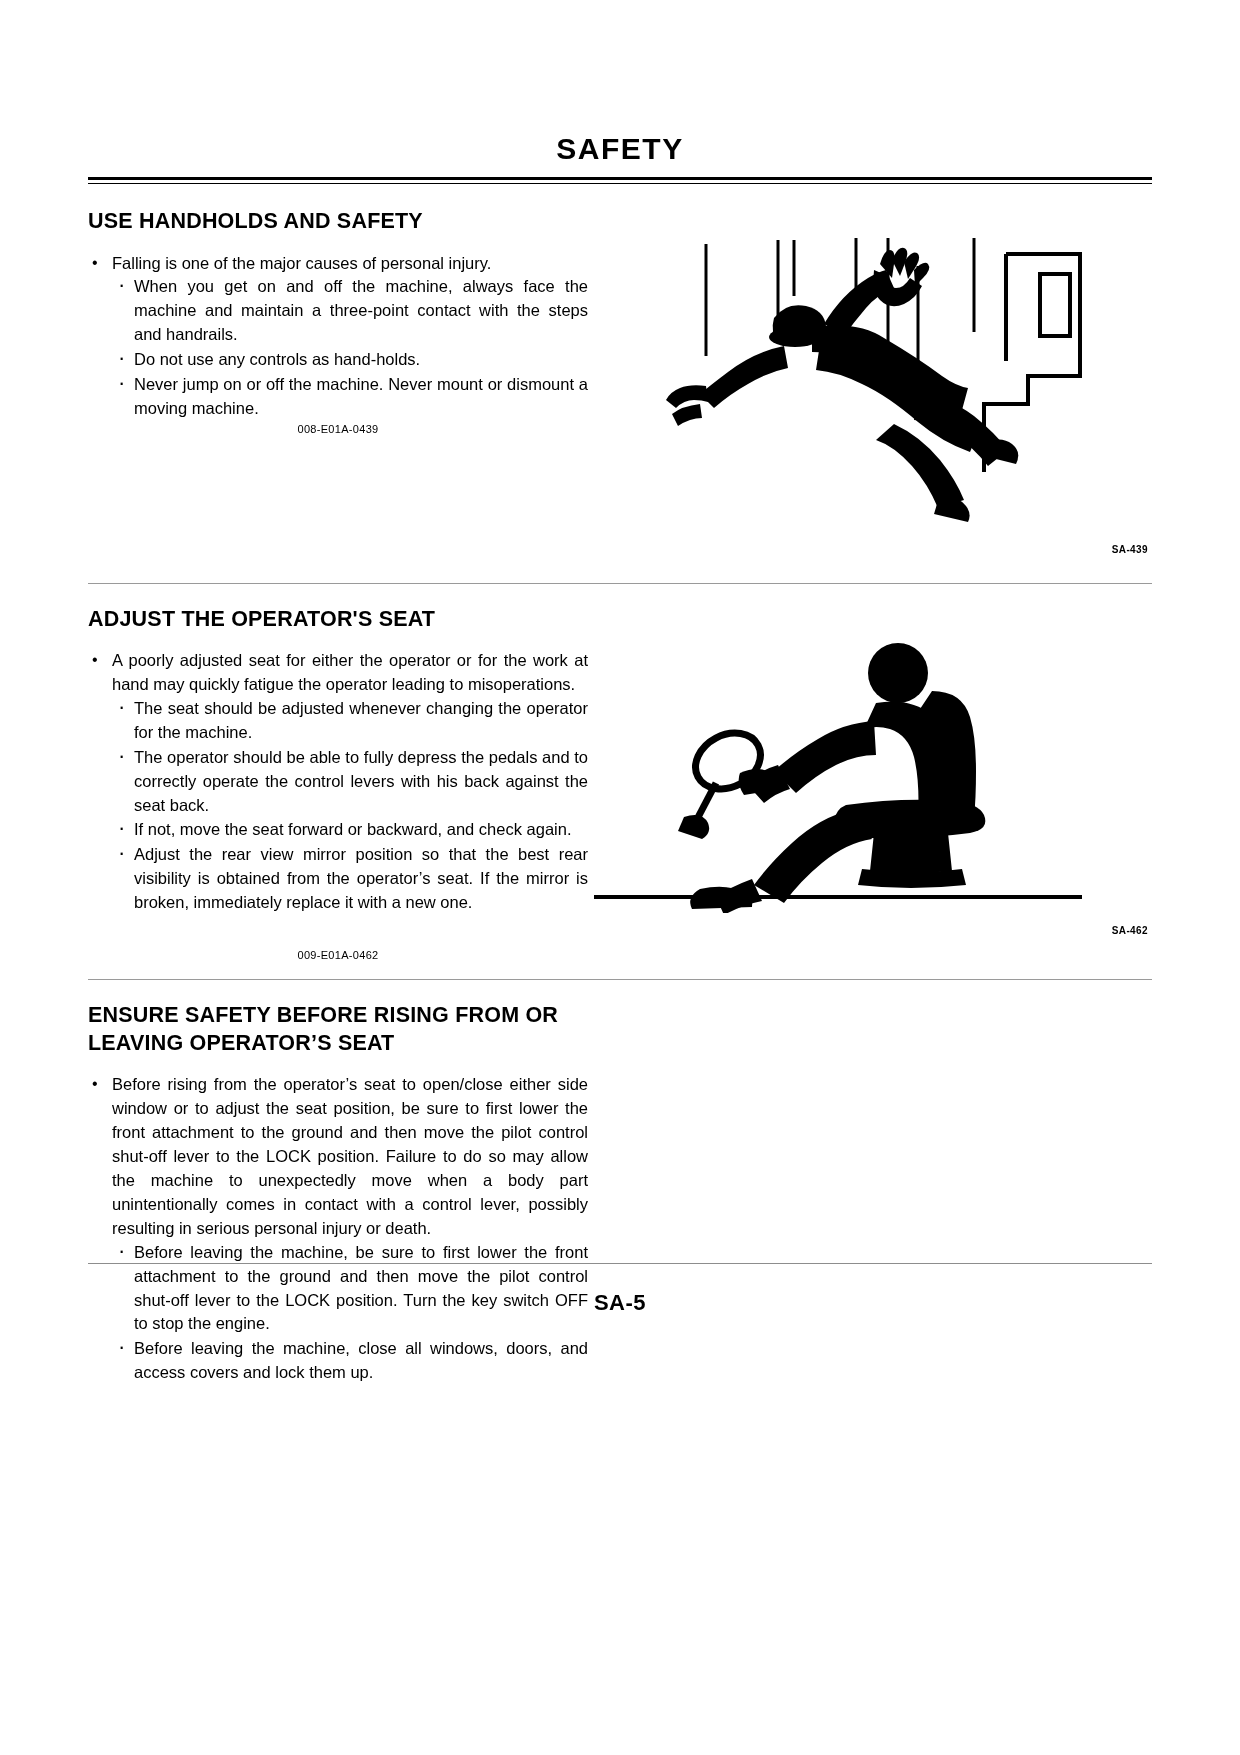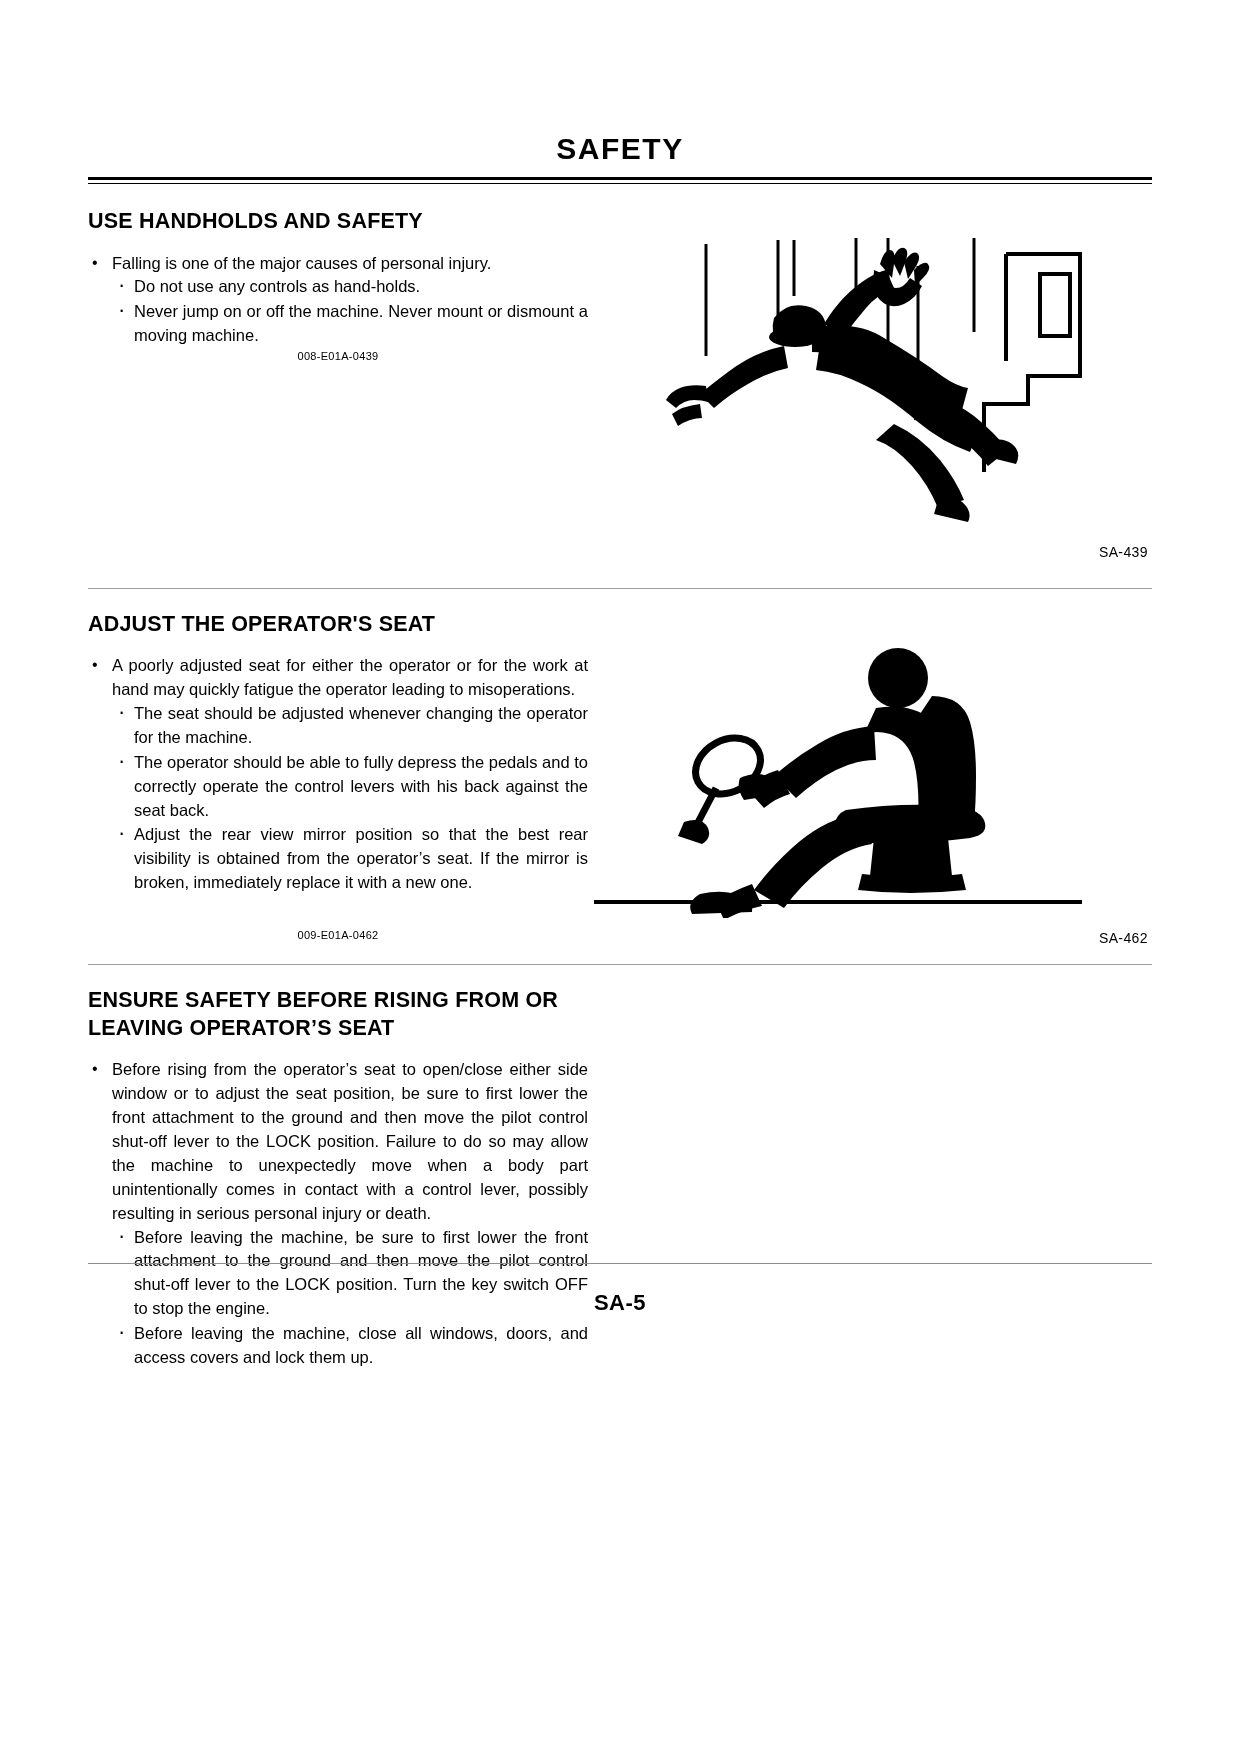--- a/index.html
+++ b/index.html
@@ -115,22 +115,23 @@
   .code-ref {
     font-size: 11px;
     letter-spacing: 0.3px;
   }
   .code-left {
     text-align: center;
     width: 500px;
   }
   .code-fig {
     text-align: right;
-    font-size: 14px;
+    font-size: 10px;
     letter-spacing: 0.4px;
+    font-weight: bold;
   }
 
   .hr-sep {
     border: 0;
     border-top: 1px solid #9a9a9a;
     margin: 0;
   }
 
   
   .fig {
@@ -167,20 +168,21 @@
 
   <div class="section">
     <h2 class="sec-heading first">USE HANDHOLDS AND SAFETY</h2>
 
     <div class="columns">
       <div class="col-text">
         <ul class="lvl1">
           <li>
             <span>Falling is one of the major causes of personal injury.</span>
             <ul class="lvl2">
+              <li>When you get on and off the machine, always face the machine and maintain a three-point contact with the steps and handrails.</li>
               <li>Do not use any controls as hand-holds.</li>
               <li>Never jump on or off the machine. Never mount or dismount a moving machine.</li>
             </ul>
           </li>
         </ul>
         <div class="code-ref code-left" style="">008-E01A-0439</div>
       </div>
 
       <div class="col-fig">
         <div class="fig">
@@ -245,20 +247,21 @@
     <h2 class="sec-heading" style="padding-top:22px;">ADJUST THE OPERATOR'S SEAT</h2>
 
     <div class="columns">
       <div class="col-text">
         <ul class="lvl1">
           <li>
             <span>A poorly adjusted seat for either the operator or for the work at hand may quickly fatigue the operator leading to misoperations.</span>
             <ul class="lvl2">
               <li>The seat should be adjusted whenever changing the operator for the machine.</li>
               <li>The operator should be able to fully depress the pedals and to correctly operate the control levers with his back against the seat back.</li>
+              <li>If not, move the seat forward or backward, and check again.</li>
               <li>Adjust the rear view mirror position so that the best rear visibility is obtained from the operator’s seat. If the mirror is broken, immediately replace it with a new one.</li>
             </ul>
           </li>
         </ul>
         <div class="code-ref code-left" style="margin-top:34px;">009-E01A-0462</div>
       </div>
 
       <div class="col-fig">
         <div class="fig">
           <svg width="500" height="280" viewBox="0 0 500 280" xmlns="http://www.w3.org/2000/svg" aria-hidden="true">

